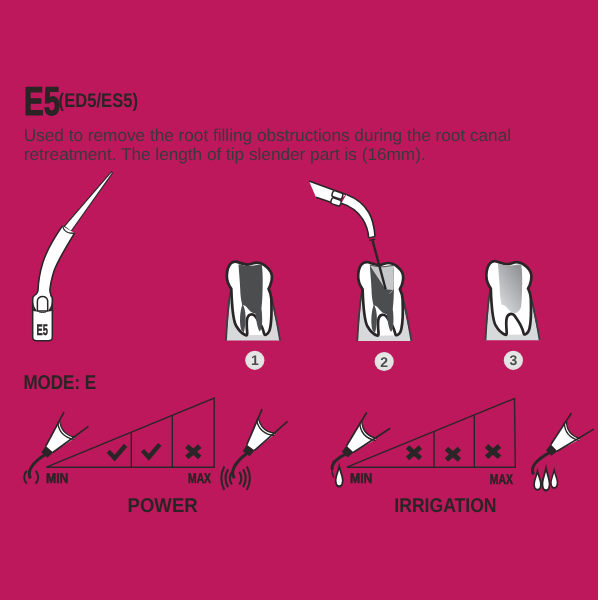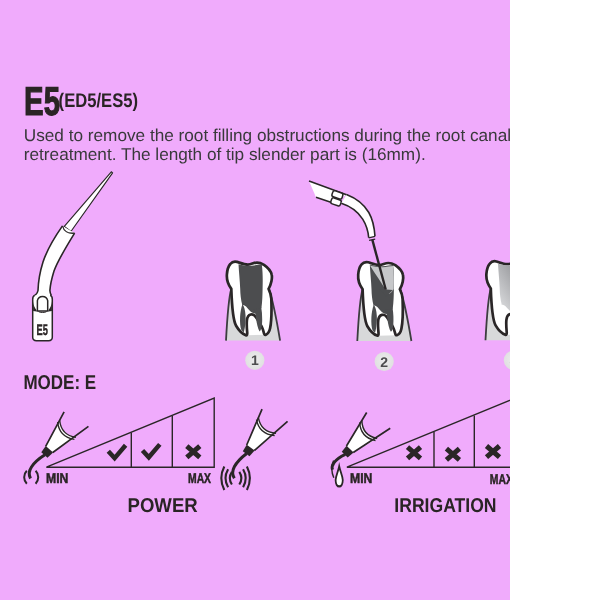--- a/index.html
+++ b/index.html
@@ -1,16 +1,16 @@
 <!DOCTYPE html>
 <html><head>
 <meta charset="utf-8">
 <style>
   html,body{margin:0;padding:0;background:#fff;}
-  #stage{position:relative;width:510px;height:600px;background:#f0abfc;overflow:hidden;will-change:transform;transform:translateZ(0);
+  #stage{position:relative;width:598px;height:600px;background:#be185d;overflow:hidden;will-change:transform;transform:translateZ(0);
          font-family:"Liberation Sans",sans-serif;}
   svg{position:absolute;left:0;top:0;}
   text{text-rendering:geometricPrecision;}
 </style>
 </head>
 <body>
 <div id="stage">
 <svg width="602" height="600" viewBox="0 0 602 600">
 <defs>
   <linearGradient id="gcanal3" x1="0.1" y1="0.95" x2="0.8" y2="0.05">

